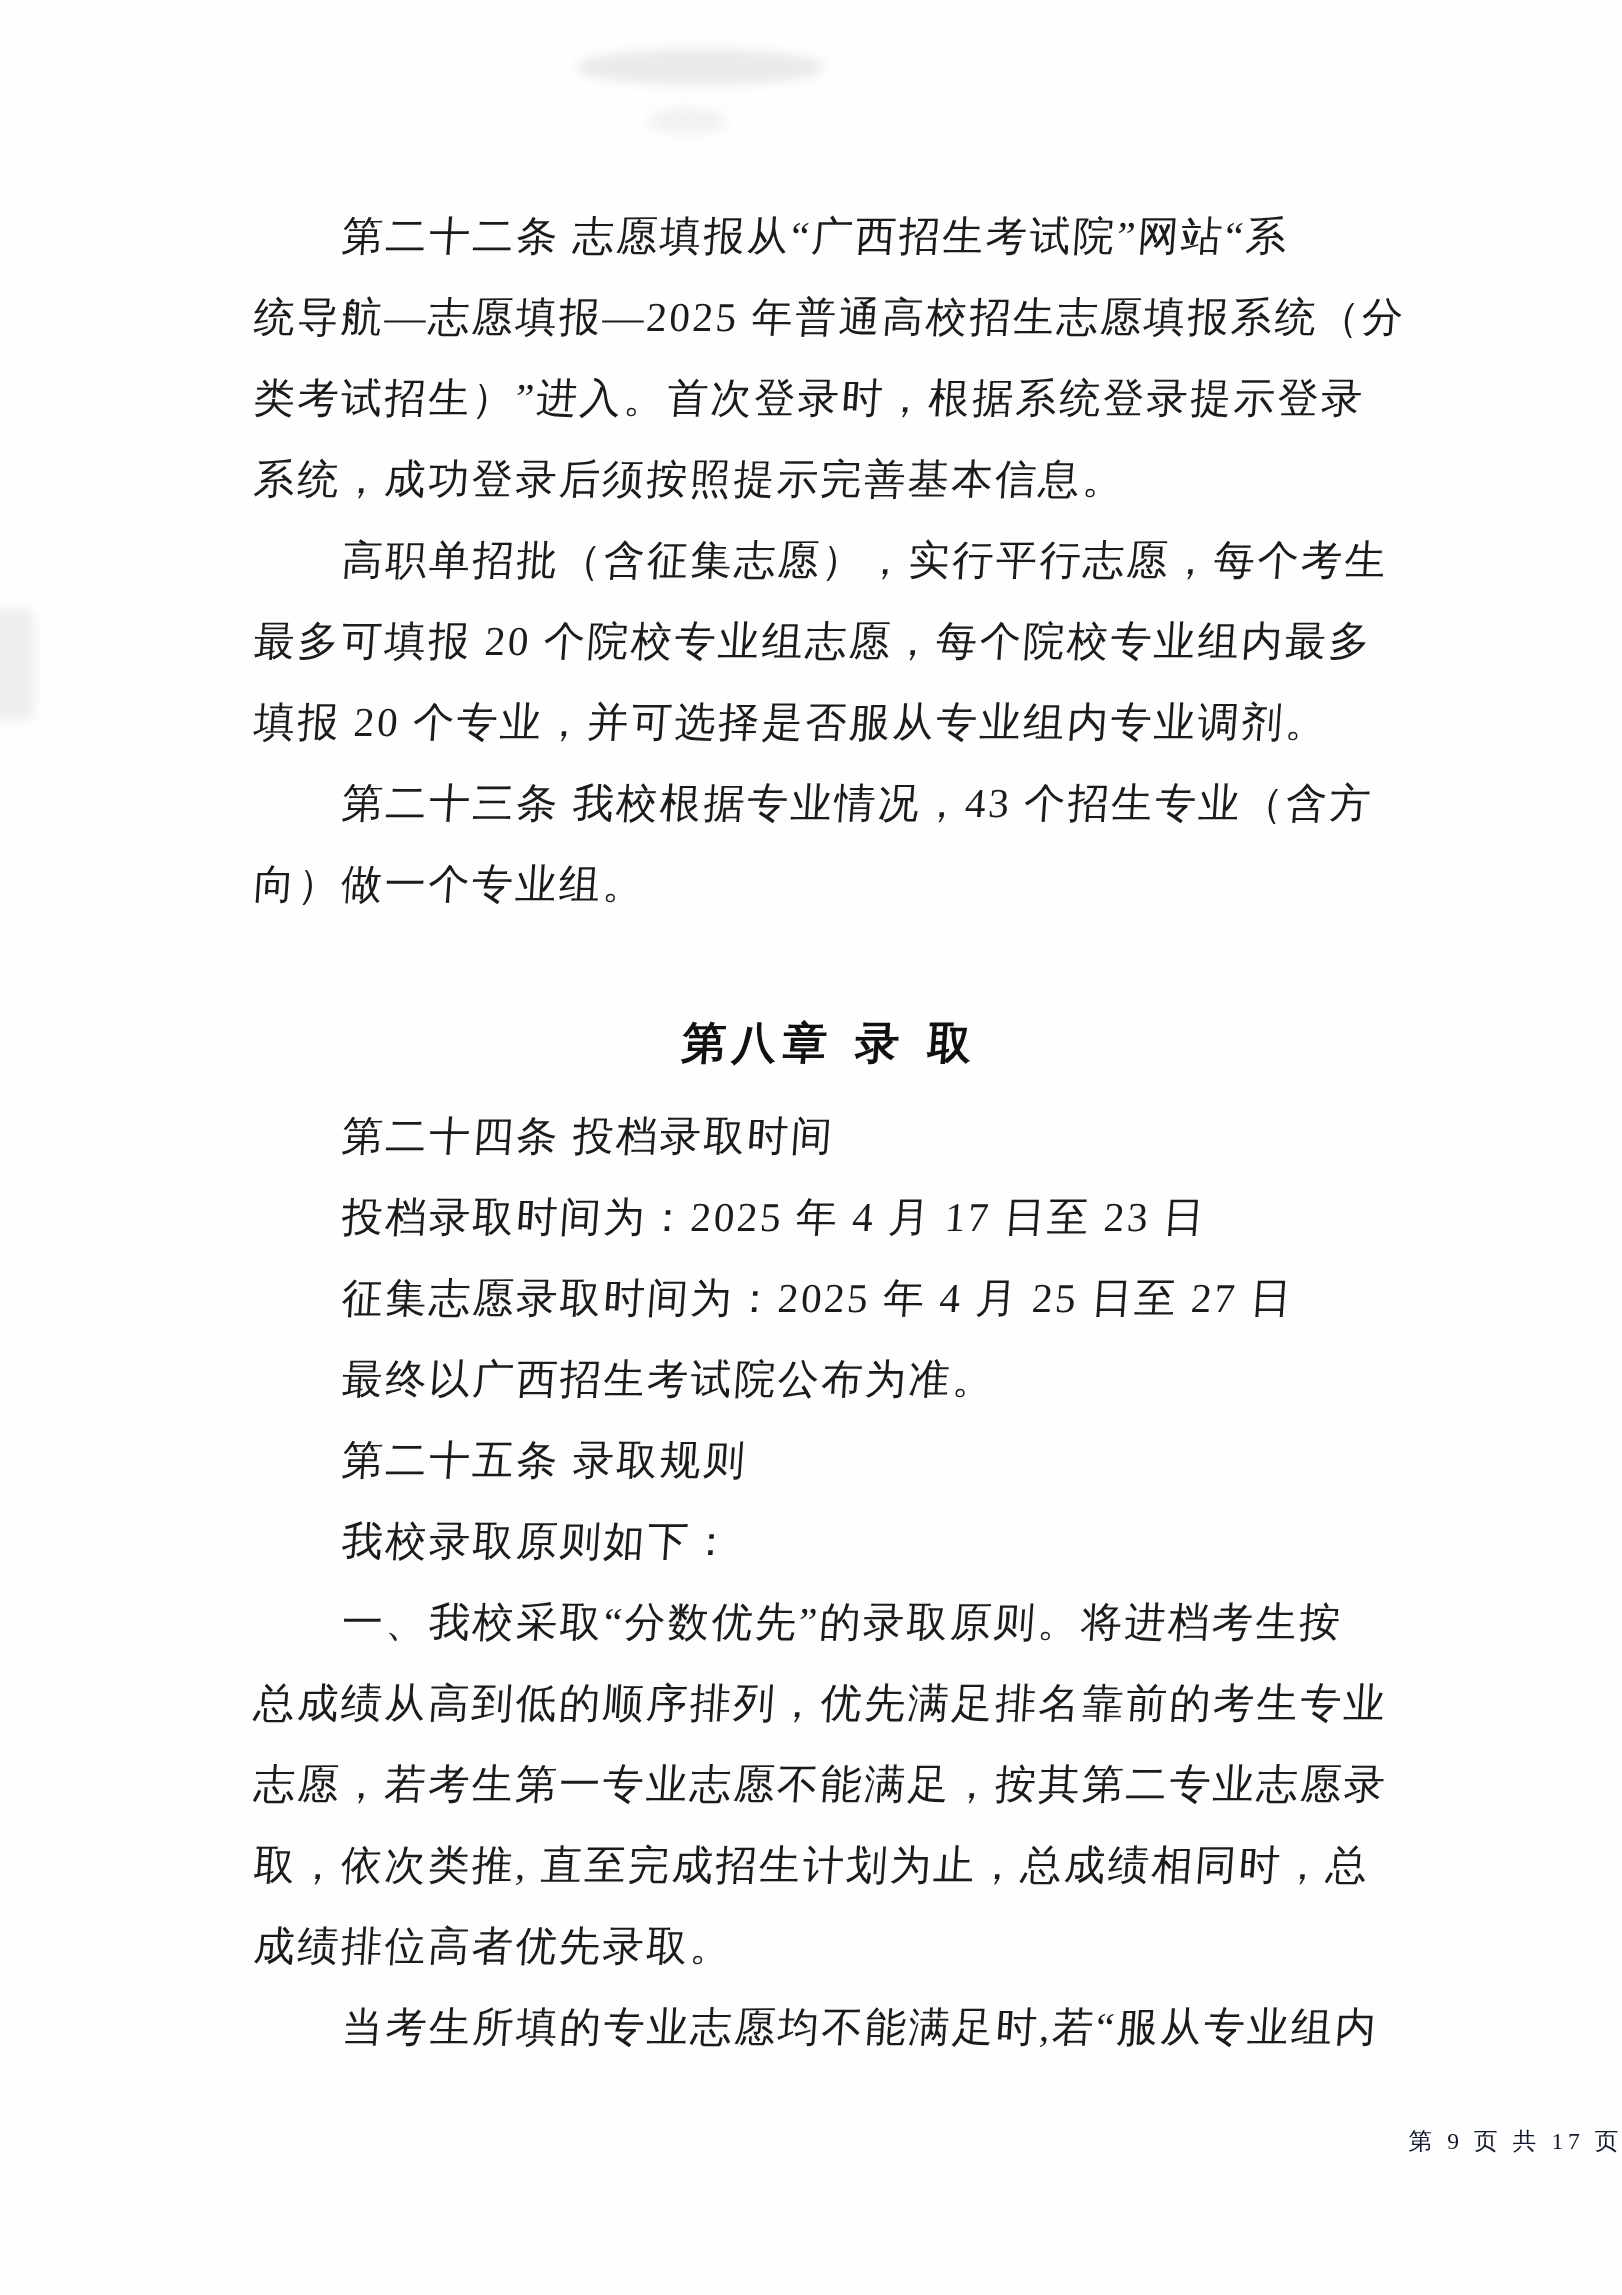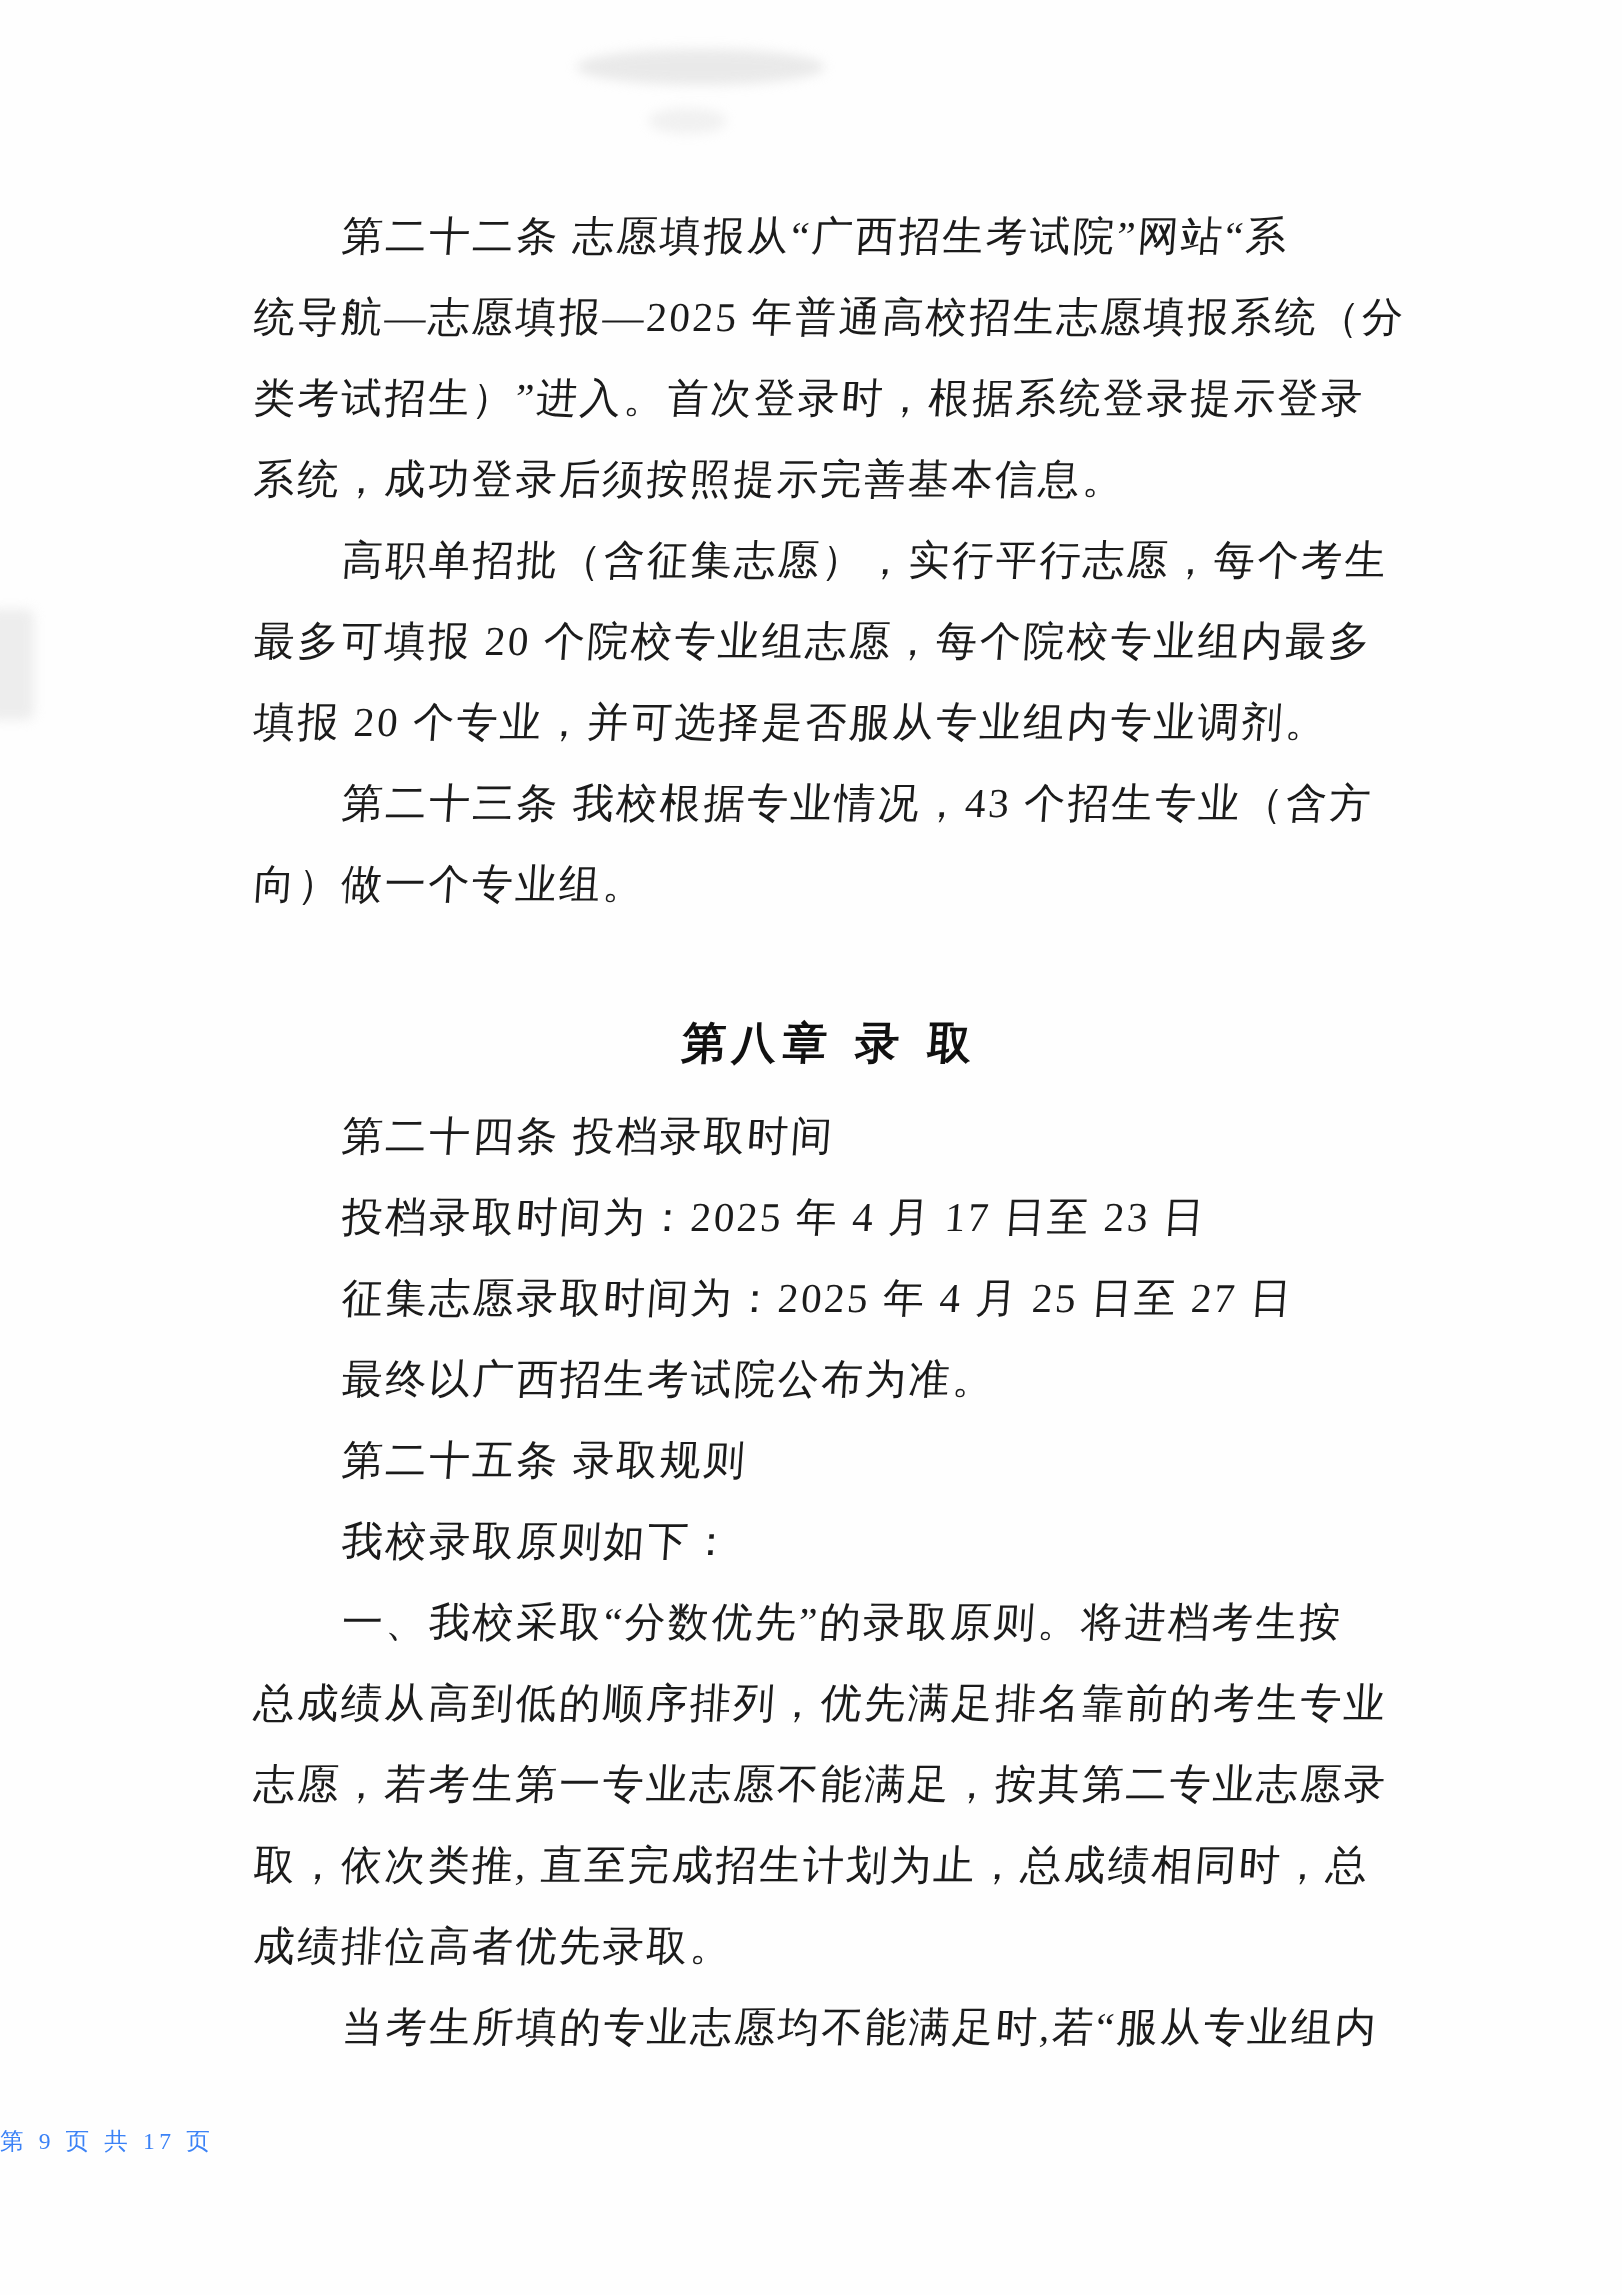--- a/index.html
+++ b/index.html
@@ -75,24 +75,24 @@
     font-weight: bold;
     font-size: 44px;
     letter-spacing: 6.5px;
     color: #111;
   }
   .footer {
     position: absolute;
     left: 0;
     top: 2125px;
     width: 100%;
-    text-align: left;
+    text-align: right;
     font-size: 23.6px;
     letter-spacing: 4.6px;
-    color: #3b82f6;
+    color: #0f172a;
   }
 </style>
 </head>
 <body>
 
 <div class="page">
 
   <div class="artifact artifact-top"></div>
   <div class="artifact artifact-top2"></div>
   <div class="artifact artifact-left"></div>

